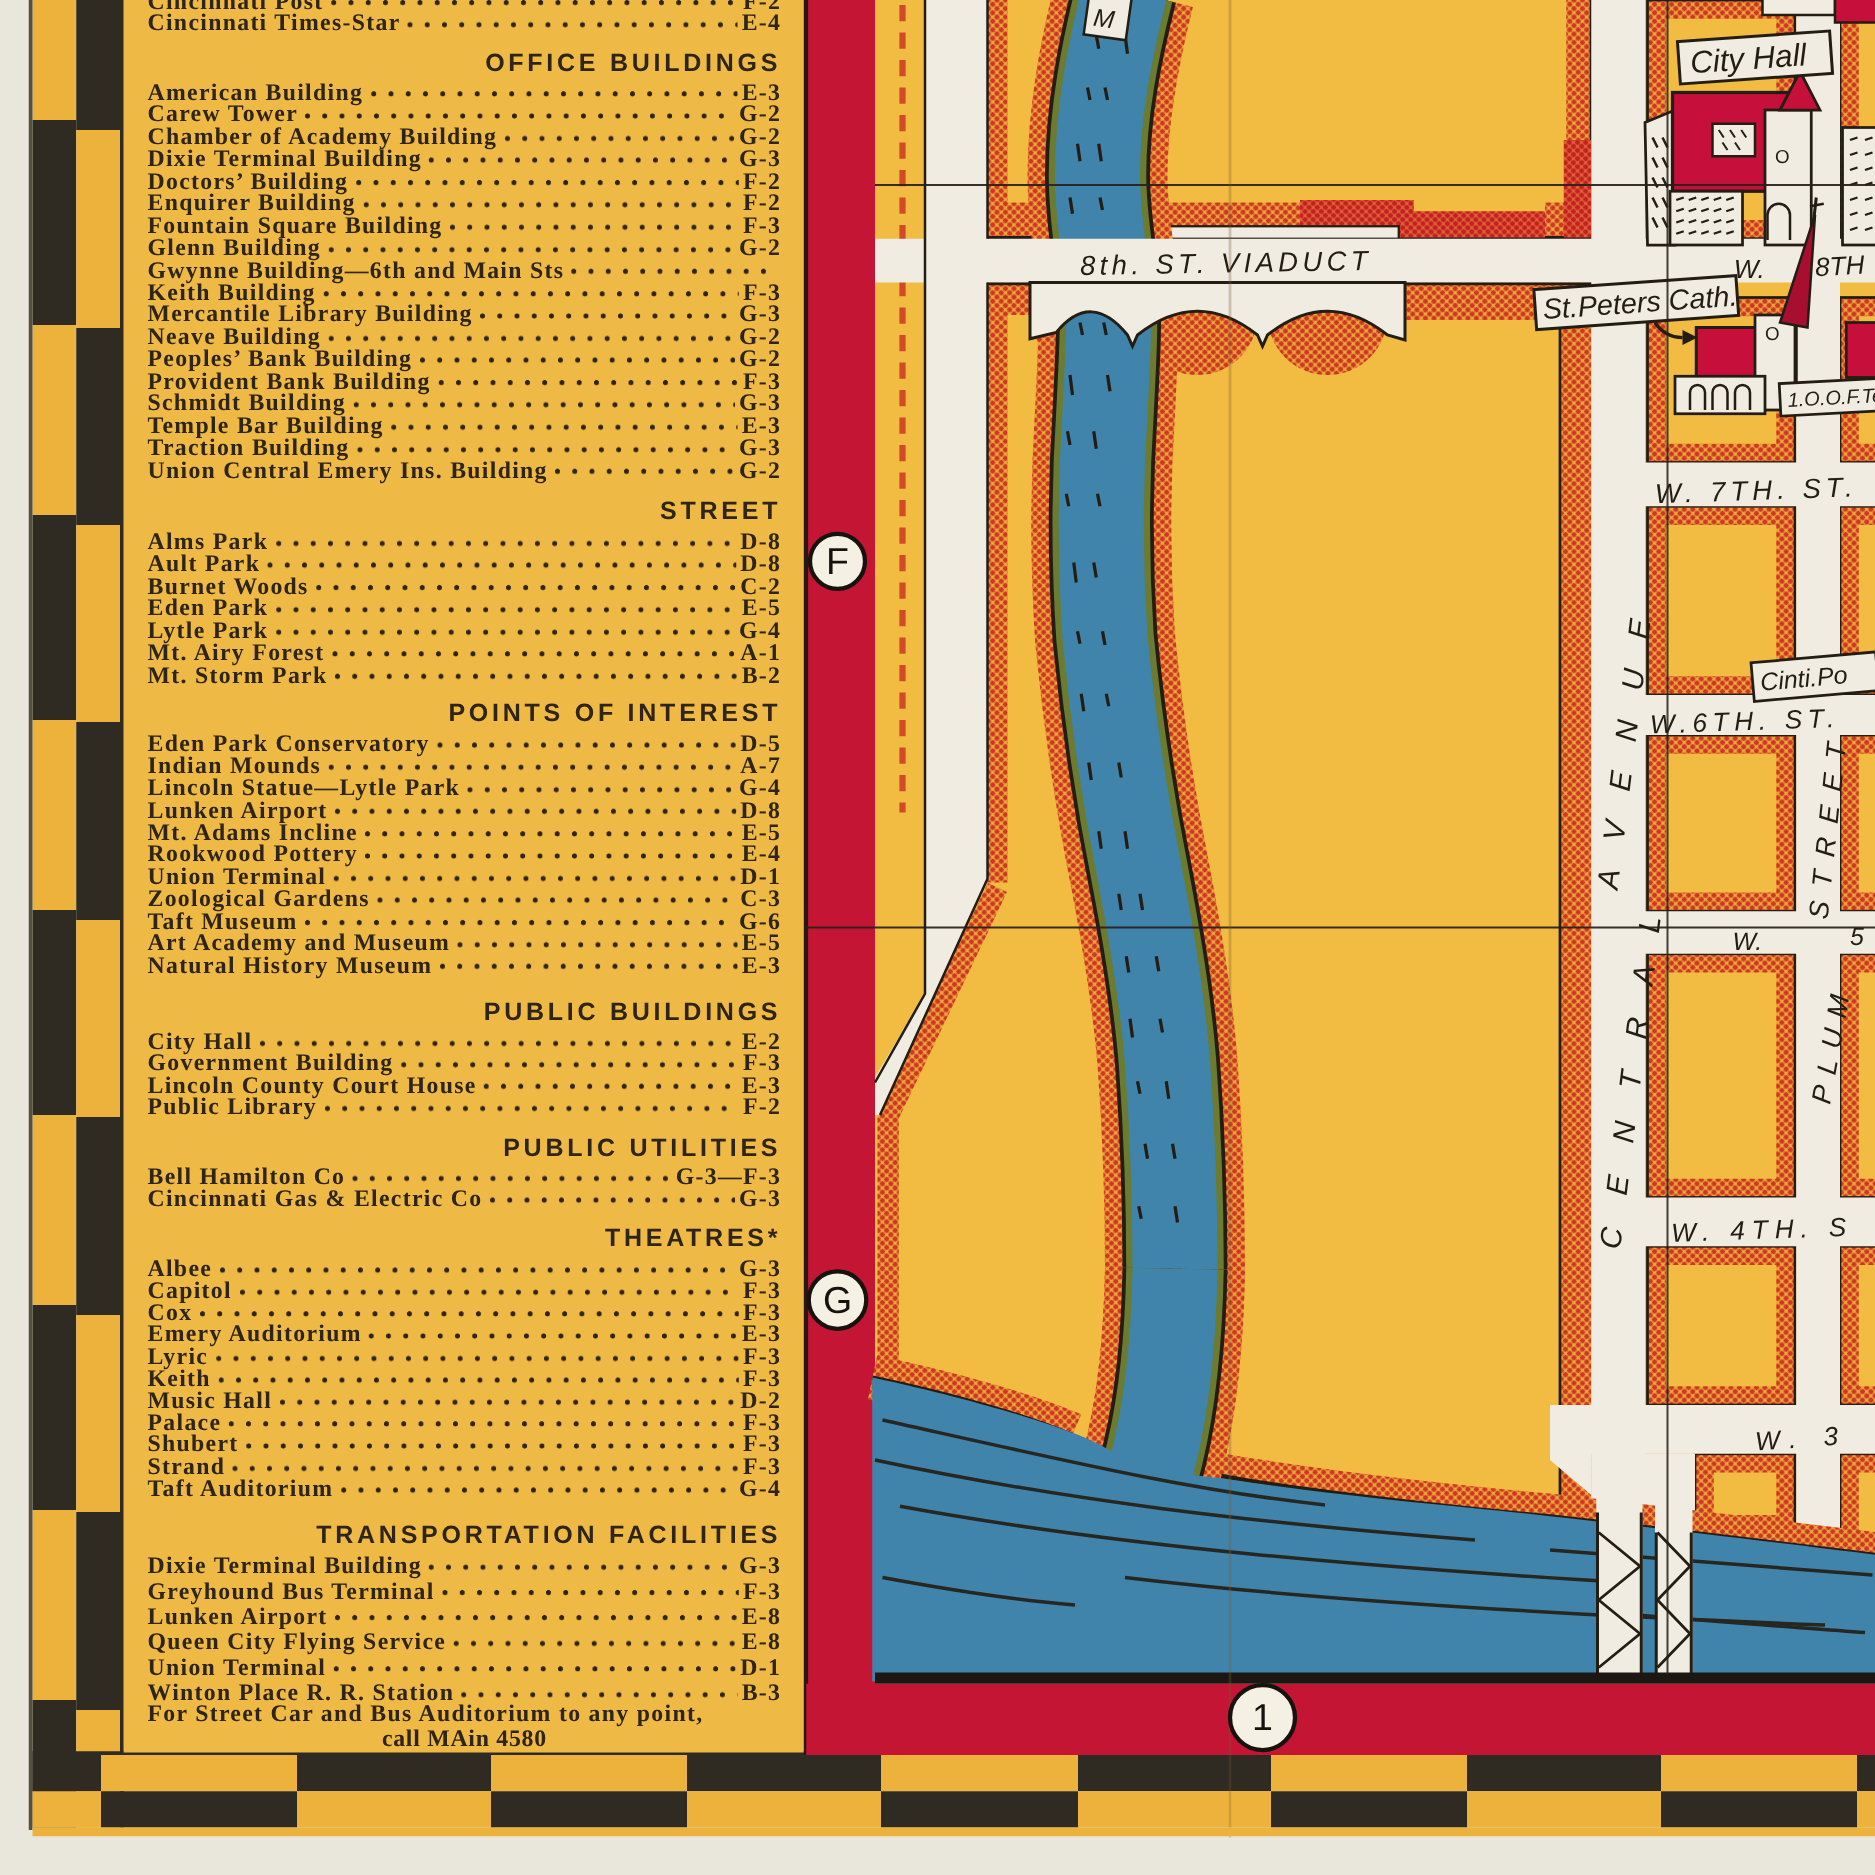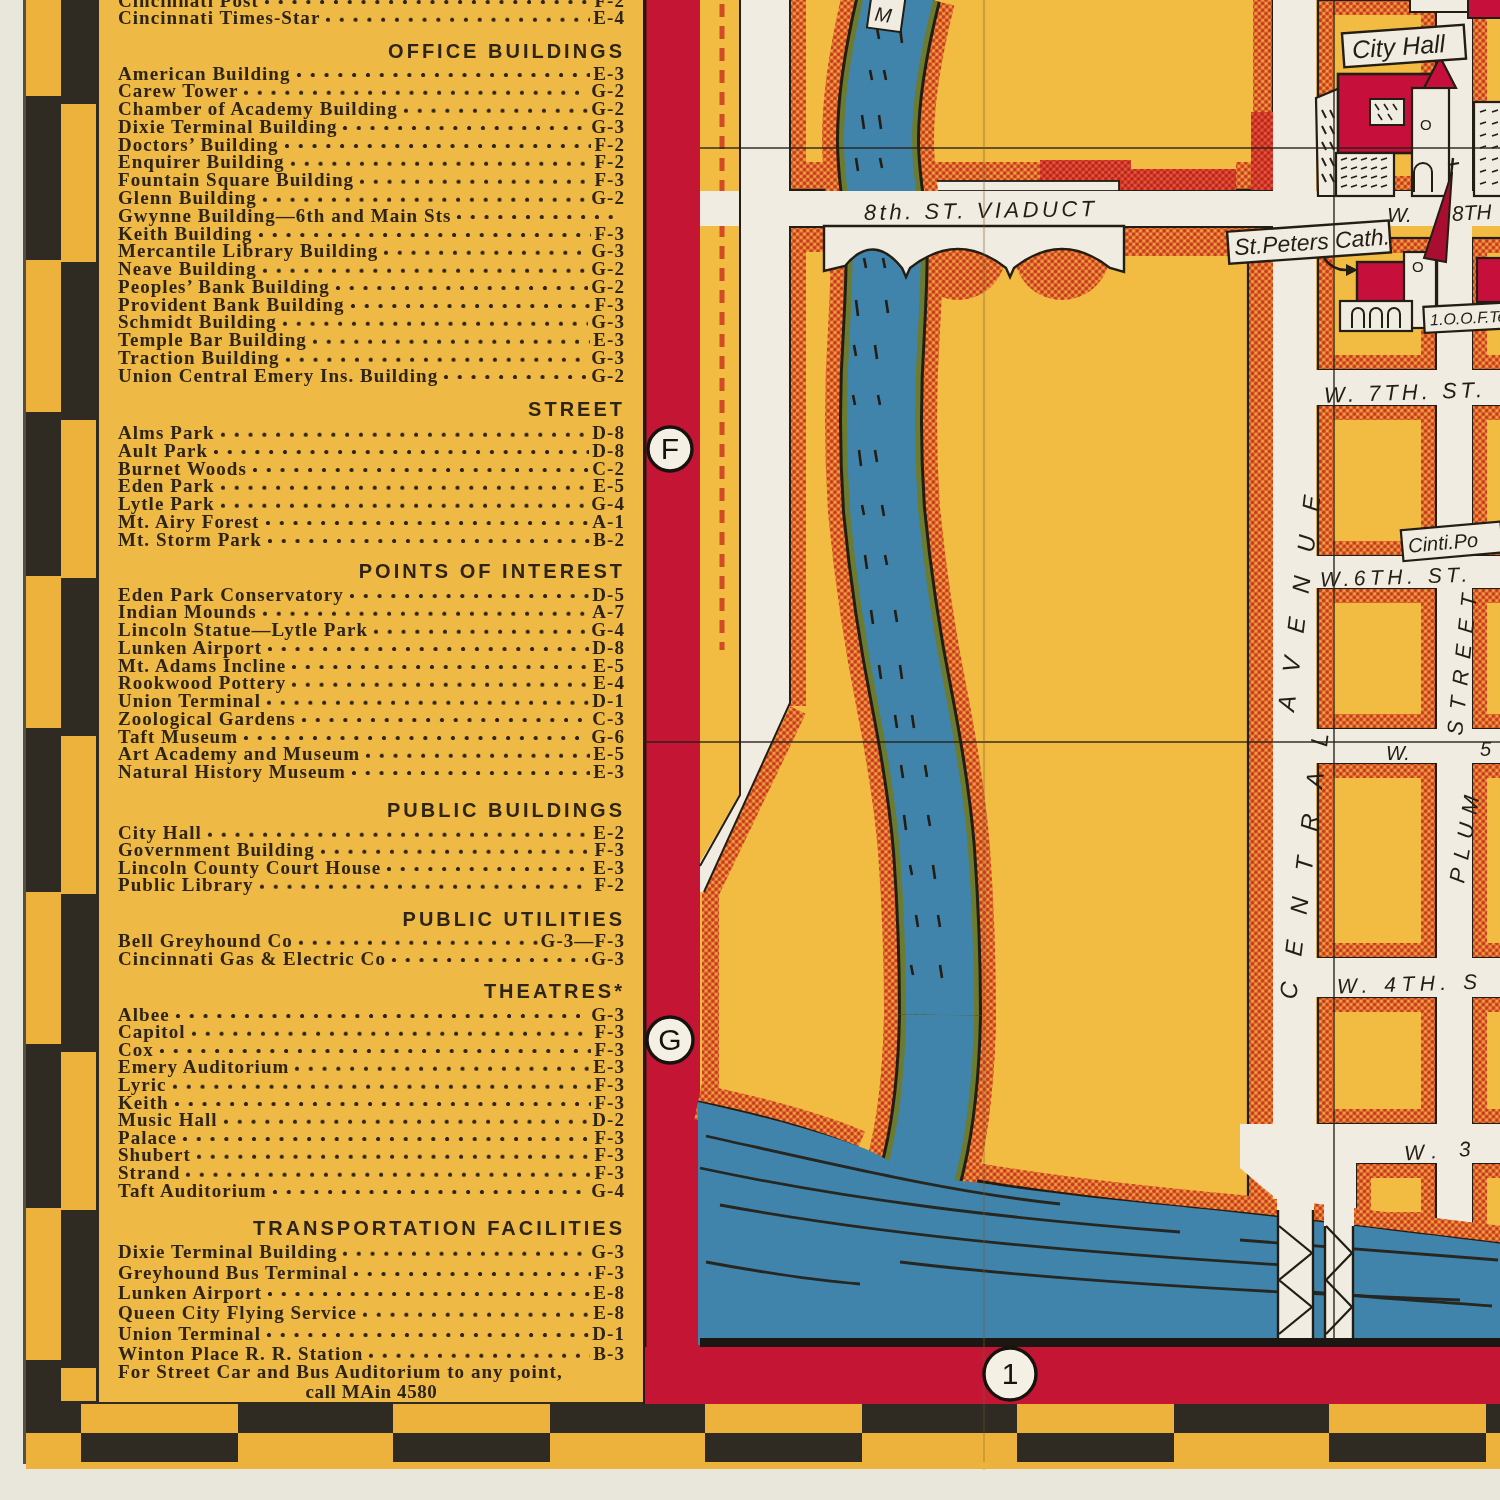--- a/index.html
+++ b/index.html
@@ -236,21 +236,21 @@
     <span class="d"></span>
     <span class="r">E-3</span>
   </div>
 <div class="row" style="top:873.7px">
     <span class="n">Public Library</span>
     <span class="d"></span>
     <span class="r">F-2</span>
   </div>
 <div class="h" style="top:909px">PUBLIC UTILITIES</div>
 <div class="row" style="top:929.7px">
-    <span class="n">Bell Greyhound Co</span>
+    <span class="n">Bell Hamilton Co</span>
     <span class="d"></span>
     <span class="r">G-3—F-3</span>
   </div>
 <div class="row" style="top:947.1px">
     <span class="n">Cincinnati Gas &amp; Electric Co</span>
     <span class="d"></span>
     <span class="r">G-3</span>
   </div>
 <div class="h" style="top:981.1px">THEATRES*</div>
 <div class="row" style="top:1003.1px">

